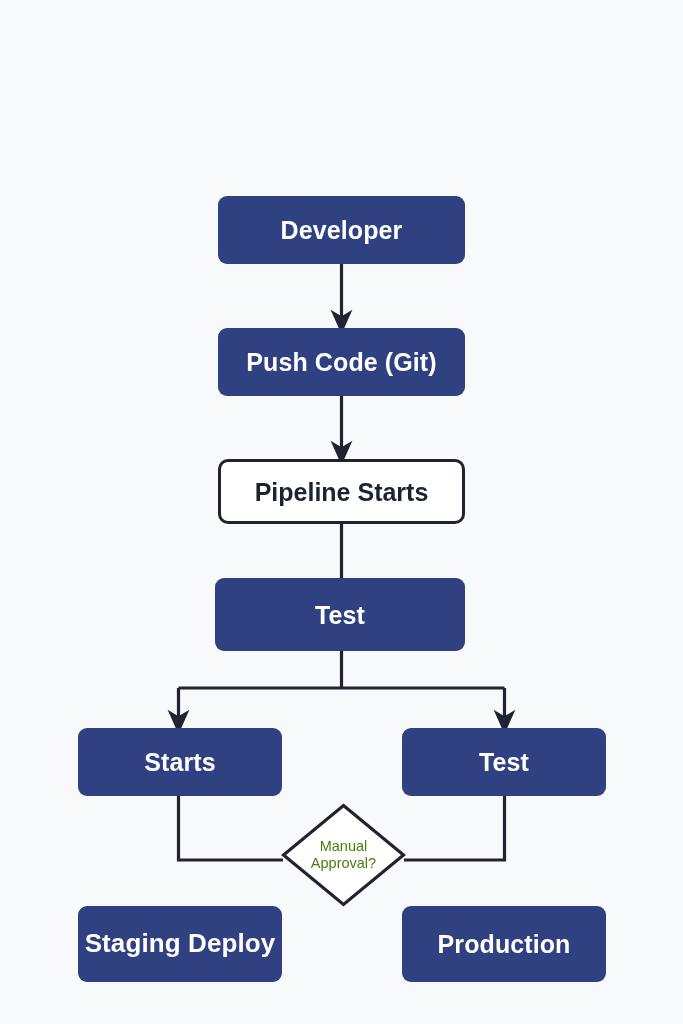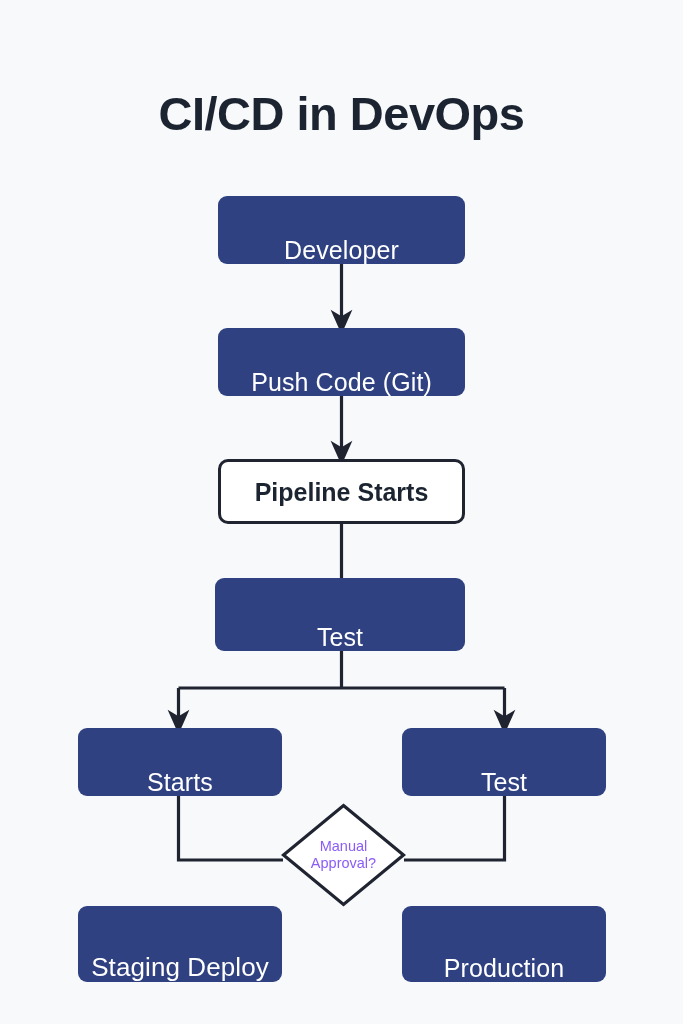--- a/index.html
+++ b/index.html
@@ -51,25 +51,24 @@
     display: flex;
     align-items: center;
     justify-content: center;
     text-align: center;
     box-sizing: border-box;
   }
   .node-solid {
     background: #2f4180;
     color: #ffffff;
     border-radius: 9px;
-    font-weight: normal;
+    font-weight: bold;
     font-size: 25px;
     line-height: 1.12;
     letter-spacing: 0.1px;
-    align-items: flex-end;
   }
   .node-outline {
     background: #ffffff;
     color: #1b2430;
     border: 3px solid #1f2430;
     border-radius: 10px;
     font-weight: bold;
     font-size: 25px;
     line-height: 1.12;
   }
@@ -106,32 +105,31 @@
     left: 0;
     top: 0;
     width: 125px;
     height: 104px;
     display: flex;
     align-items: center;
     justify-content: center;
     text-align: center;
     font-size: 14.5px;
     font-weight: normal;
-    color: #8b5cf6;
+    color: #4d7c0f;
     line-height: 1.2;
     white-space: pre-line;
     z-index: 4;
   }
 </style>
 </head>
 <body>
 
 <div id="canvas">
 
-  <div id="page-title">CI/CD in DevOps</div>
 
   <svg id="connectors" viewBox="0 0 683 1024" xmlns="http://www.w3.org/2000/svg">
     <defs>
       <marker id="arrowhead" markerWidth="9" markerHeight="9" refX="4.2" refY="4" orient="auto" markerUnits="strokeWidth">
         <path d="M 0.4 0.6 L 8 4 L 0.4 7.4 L 2.4 4 Z" fill="#1f2430"></path>
       </marker>
     </defs>
 
     <line x1="341.5" y1="264" x2="341.5" y2="322" stroke="#1f2430" stroke-width="3.2" marker-end="url(#arrowhead)"></line>
 

